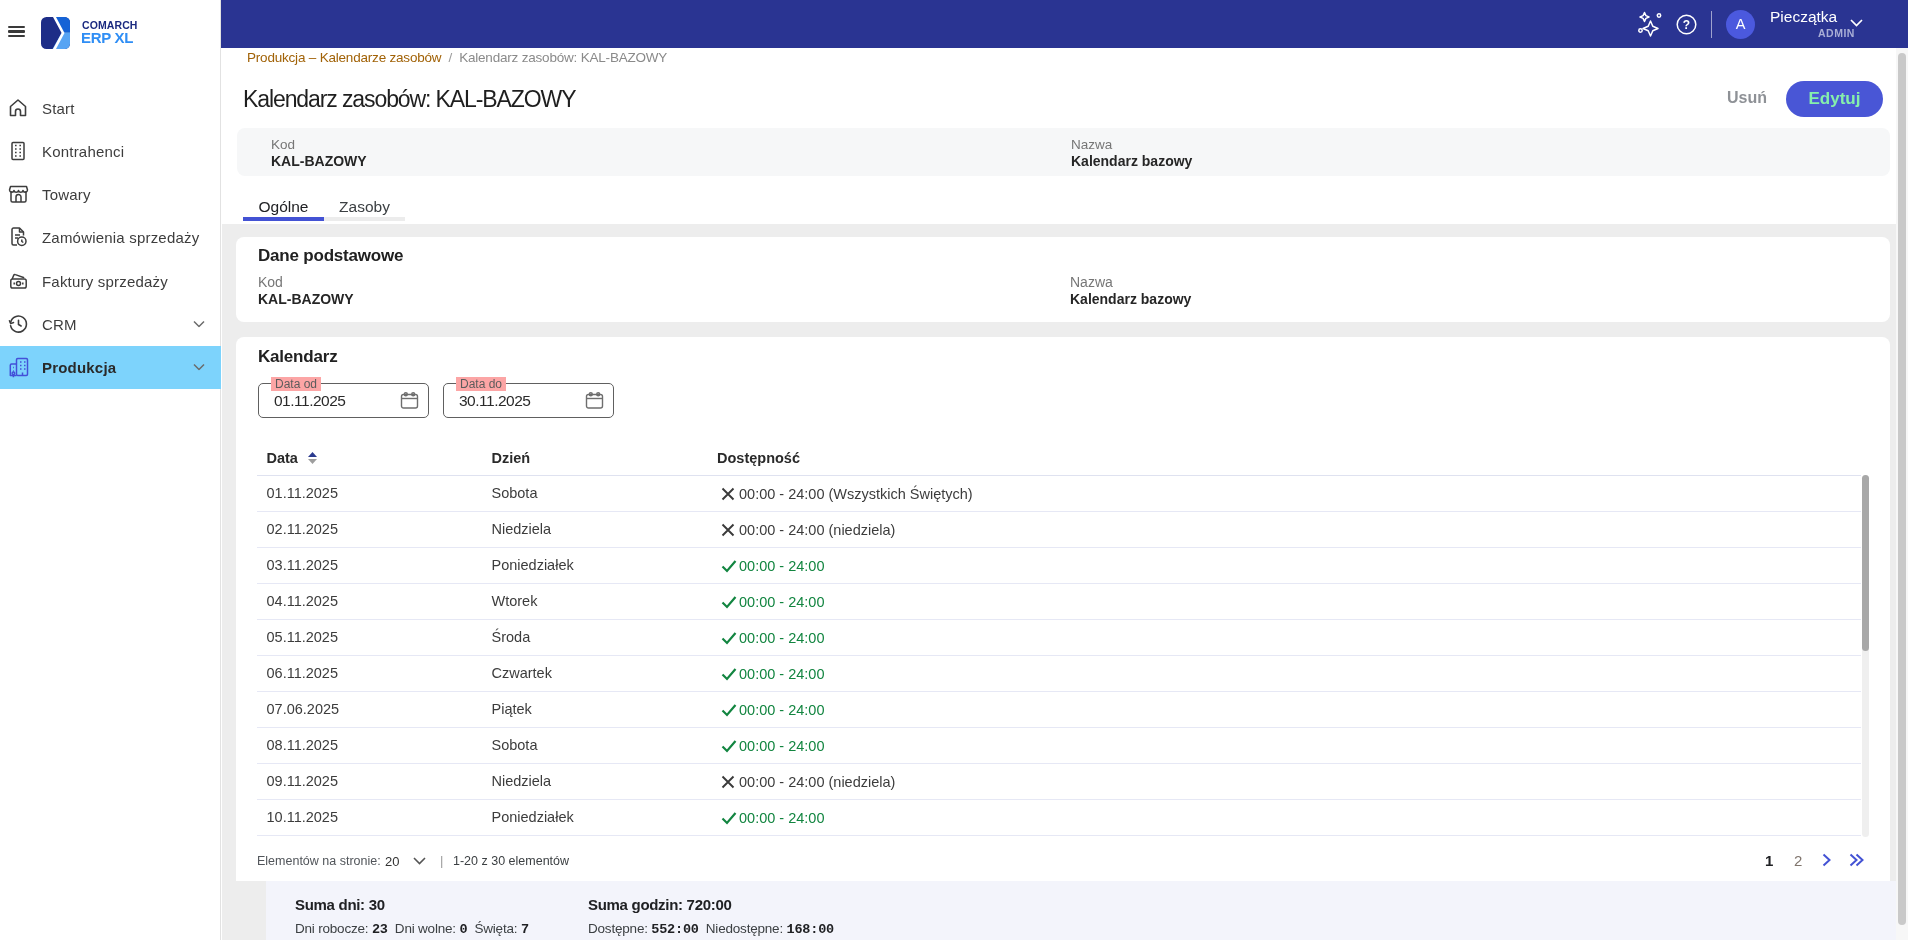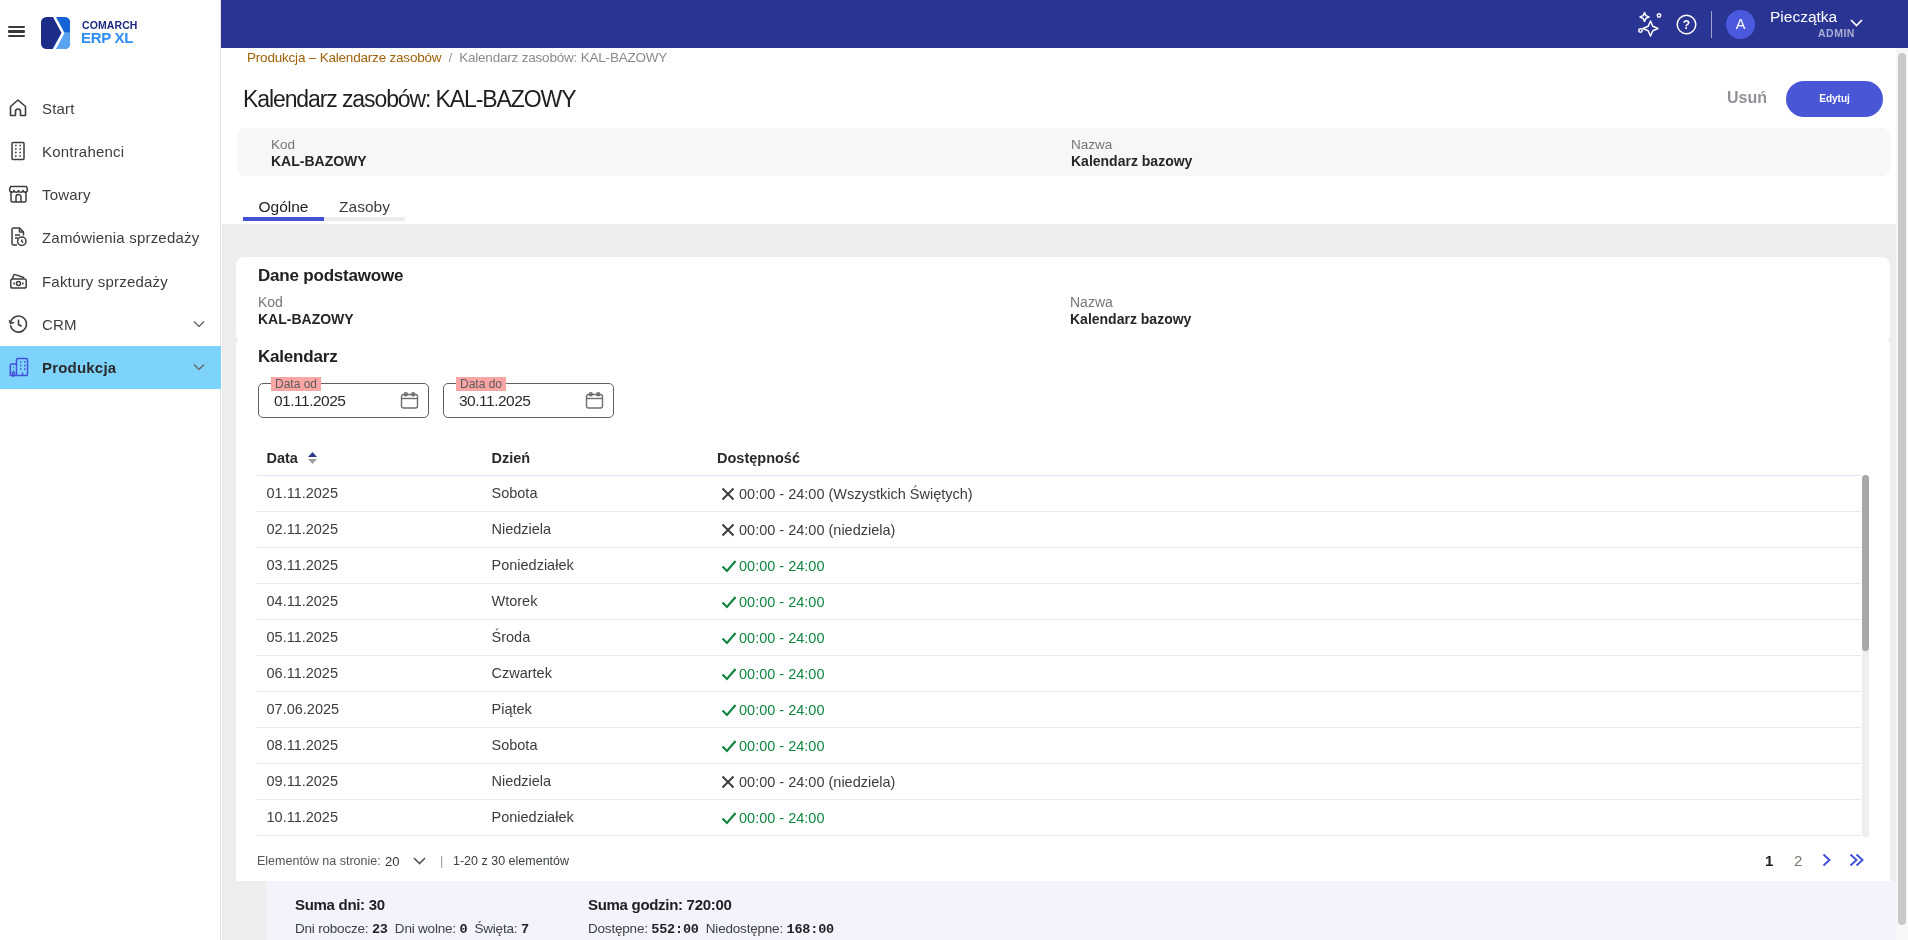--- a/index.html
+++ b/index.html
@@ -25,34 +25,34 @@
   .navitem.sel .nlabel { font-weight:bold; color:#2a2a2a; }
 
   
   #contentbg { position:absolute; left:222px; top:48px; width:1674px; height:892px; background:#fff; }
   #graybg { position:absolute; left:222px; top:224px; width:1674px; height:716px; background:#ededed; }
 
   #crumbs { position:absolute; left:247px; top:50px; font-size:13.5px; letter-spacing:-0.2px; color:#8a8a8a; }
   #crumbs .lnk { color:#a16207; }
   #title { position:absolute; left:243px; top:86px; font-size:23px; letter-spacing:-1.1px; color:#1f1f1f; }
   #btn-usun { position:absolute; left:1727px; top:89px; font-size:16px; color:#8e9196; font-weight:bold; }
-  #btn-edytuj { position:absolute; left:1786px; top:81px; width:97px; height:36px; border-radius:18px; background:#4956d6; color:#ffffff; font-size:10px; font-weight:bold; text-align:center; line-height:36px; }
+  #btn-edytuj { position:absolute; left:1786px; top:81px; width:97px; height:36px; border-radius:18px; background:#4956d6; color:#86efac; font-size:17px; font-weight:bold; text-align:center; line-height:36px; }
 
   #graypanel { position:absolute; left:237px; top:128px; width:1653px; height:48px; border-radius:8px; background:#f6f7f8; }
   .flabel { font-size:13.5px; color:#767676; }
   .fvalue { font-size:14px; color:#262626; font-weight:bold; }
 
   
   #tabs { position:absolute; left:243px; top:190px; height:31px; }
   .tab { float:left; width:81px; text-align:center; font-size:15.5px; padding-top:8px; height:31px; }
   .tab.on { color:#202124; border-bottom:4px solid #4352d4; }
   .tab.off { color:#3c4043; border-bottom:4px solid #ececec; }
 
   
-  #card1 { position:absolute; left:236px; top:237px; width:1654px; height:85px; background:#fff; border-radius:8px;margin-top:20px; }
+  #card1 { position:absolute; left:236px; top:237px; width:1654px; height:85px; background:#fff; border-radius:8px; }
   #card2 { position:absolute; left:236px; top:337px; width:1654px; height:544px; background:#fff; border-radius:8px 8px 0 0; }
   .h2 { font-size:17px; font-weight:bold; letter-spacing:-0.2px; color:#212121; }
 
   
   .dinput { position:absolute; top:46px; height:35px; border:1px solid #606060; border-radius:5px; }
   .dinput .dlabel { position:absolute; left:12px; top:-7px; background:#fca5a5; padding:0 4px; font-size:12px; color:#5c5c5c; }
   .dinput .dval { position:absolute; left:15px; top:0; line-height:33px; font-size:15.5px; letter-spacing:-0.5px; color:#2a2a2a; }
   .dinput svg { position:absolute; right:9px; top:7px; }
 
   

